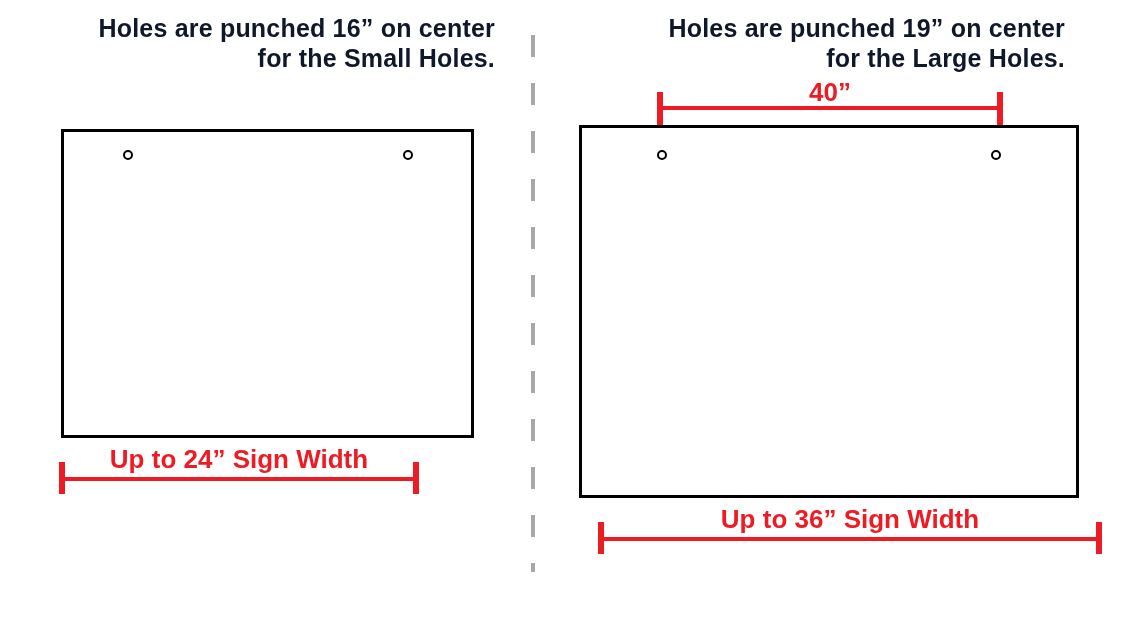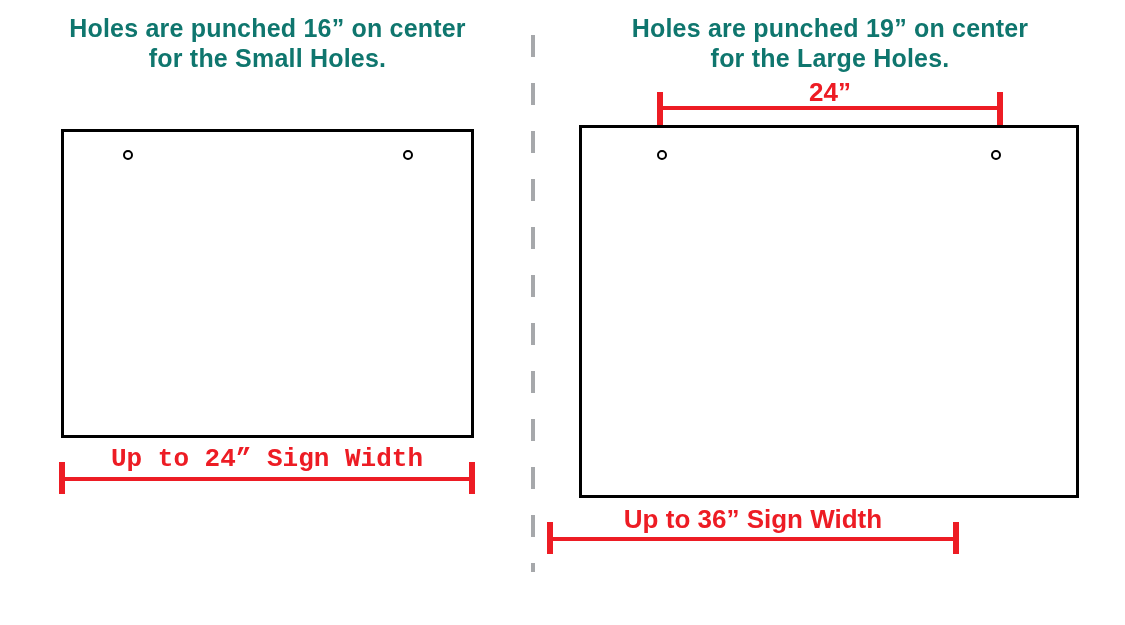--- a/index.html
+++ b/index.html
@@ -11,22 +11,22 @@
   .canvas {
     position: relative;
     width: 1125px;
     height: 625px;
     background: #ffffff;
     overflow: hidden;
   }
   
   .panel-title {
     position: absolute;
-    text-align: center;
-    color: #0f766e;
+    text-align: right;
+    color: #0f172a;
     font-size: 25px;
     line-height: 30px;
     font-weight: 600;
     letter-spacing: 0.2px;
   }
   .panel-title.left  { left: 40px;  top: 13px; width: 455px; }
   .panel-title.right { left: 595px; top: 13px; width: 470px; }
 
   
   .sign-rect {
@@ -83,22 +83,22 @@
 
   
   .dim.top-left  { left: 122px; top: 81px; width: 290px; }
   .dim.top-right { left: 657px; top: 79px; width: 346px; }
   .dim.top-left  .dim-line,
   .dim.top-right .dim-line { top: 27px; height: 3.5px; }
   .dim.top-left  .dim-tick,
   .dim.top-right .dim-tick { top: 13px; height: 33px; }
 
   
-  .dim.bottom-left  { left: 59px;  top: 446px; width: 416px; font-family: Liberation Mono, monospace; }
-  .dim.bottom-right { left: 547px; top: 506px; width: 412px; }
+  .dim.bottom-left  { left: 59px;  top: 446px; width: 360px; }
+  .dim.bottom-right { left: 598px; top: 506px; width: 504px; }
   .dim.bottom-left  .dim-line,
   .dim.bottom-right .dim-line { top: 31px; }
   .dim.bottom-left  .dim-tick,
   .dim.bottom-right .dim-tick { top: 16px; height: 32px; }
 
   
   .divider {
     position: absolute;
     left: 531px;
     top: 35px;
@@ -135,21 +135,21 @@
   </div>
 
   <div class="divider"></div>
 
   <div class="panel-title right">
     <div>Holes are punched 19” on center</div>
     <div>for the Large Holes.</div>
   </div>
 
   <div class="dim top-right">
-    <div class="dim-label">24”</div>
+    <div class="dim-label">40”</div>
     <div class="dim-line"></div>
     <div class="dim-tick left"></div>
     <div class="dim-tick right"></div>
   </div>
 
   <div class="sign-rect right">
     <div class="hole" style="left: 75px; top: 22px;"></div>
     <div class="hole" style="left: 409px; top: 22px;"></div>
   </div>
 

